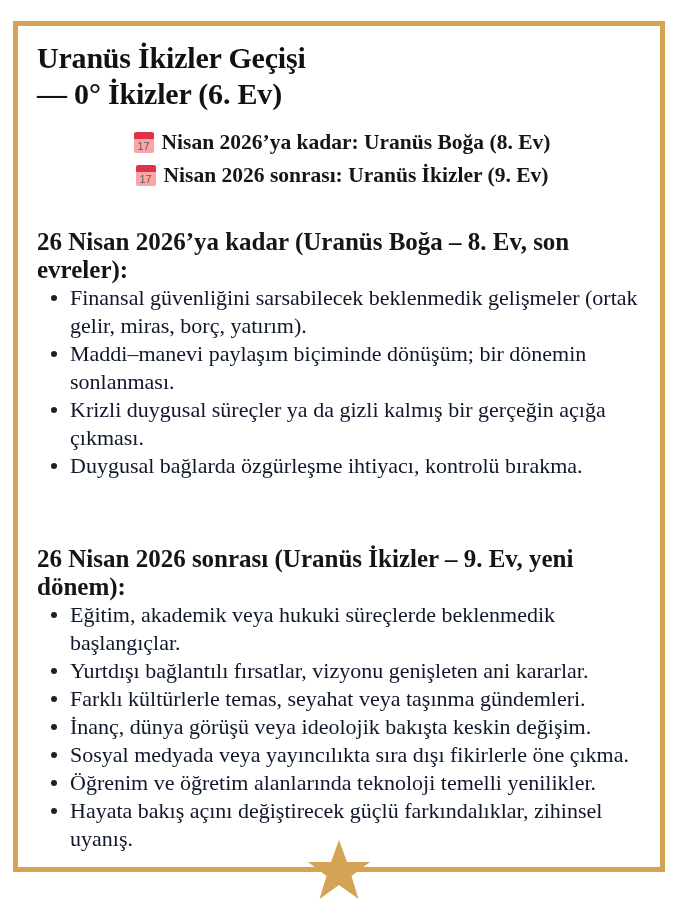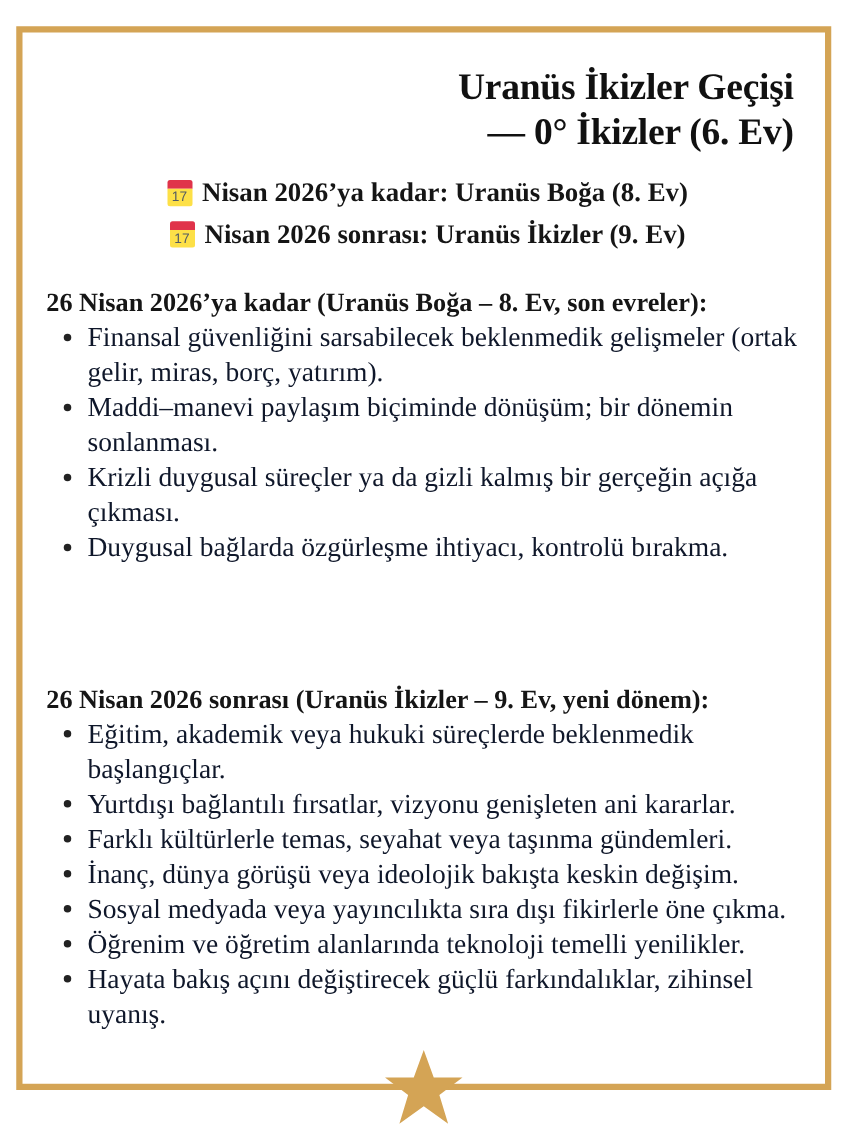--- a/index.html
+++ b/index.html
@@ -32,26 +32,26 @@
       height: 62px;
     }
     .star svg { width: 100%; height: 100%; display: block; }
     .content {
       position: absolute;
       left: 37px;
       top: 40px;
       width: 610px;
     }
     .title {
-      text-align: right;
+      text-align: left;
       font-weight: bold;
       font-size: 30px;
       line-height: 36px;
       color: #111111;
-      margin: 12px;
+      margin: 0;
       letter-spacing: -0.2px;
     }
     .title-line { display: block; }
     .dates {
       margin-top: 14px;
       text-align: center;
     }
     .date-line {
       display: flex;
       align-items: center;
@@ -68,33 +68,33 @@
       margin-right: 8px;
       position: relative;
       flex: 0 0 auto;
     }
     .cal-icon .top {
       position: absolute; left: 0; top: 0; width: 20px; height: 7px;
       background: #e0334a; border-radius: 2px 2px 0 0;
     }
     .cal-icon .body {
       position: absolute; left: 0; top: 7px; width: 20px; height: 14px;
-      background: #fde047; border-radius: 0 0 2px 2px;
+      background: #fca5a5; border-radius: 0 0 2px 2px;
       font-family: "Liberation Sans", sans-serif;
       font-size: 11px; line-height: 14px; text-align: center; color: #555c63;
       font-weight: normal;
     }
     .section {
       margin-top: 0;
     }
     .section-1 { position: absolute; top: 188px; left: 0; width: 610px; }
     .section-2 { position: absolute; top: 505px; left: 0; width: 610px; }
     .section-title {
       font-weight: bold;
-      font-size: 21px;
+      font-size: 25px;
       line-height: 28px;
       color: #151515;
       margin: 0;
     }
     ul.items {
       list-style: none;
       margin: 0;
       padding: 0;
     }
     ul.items li {

